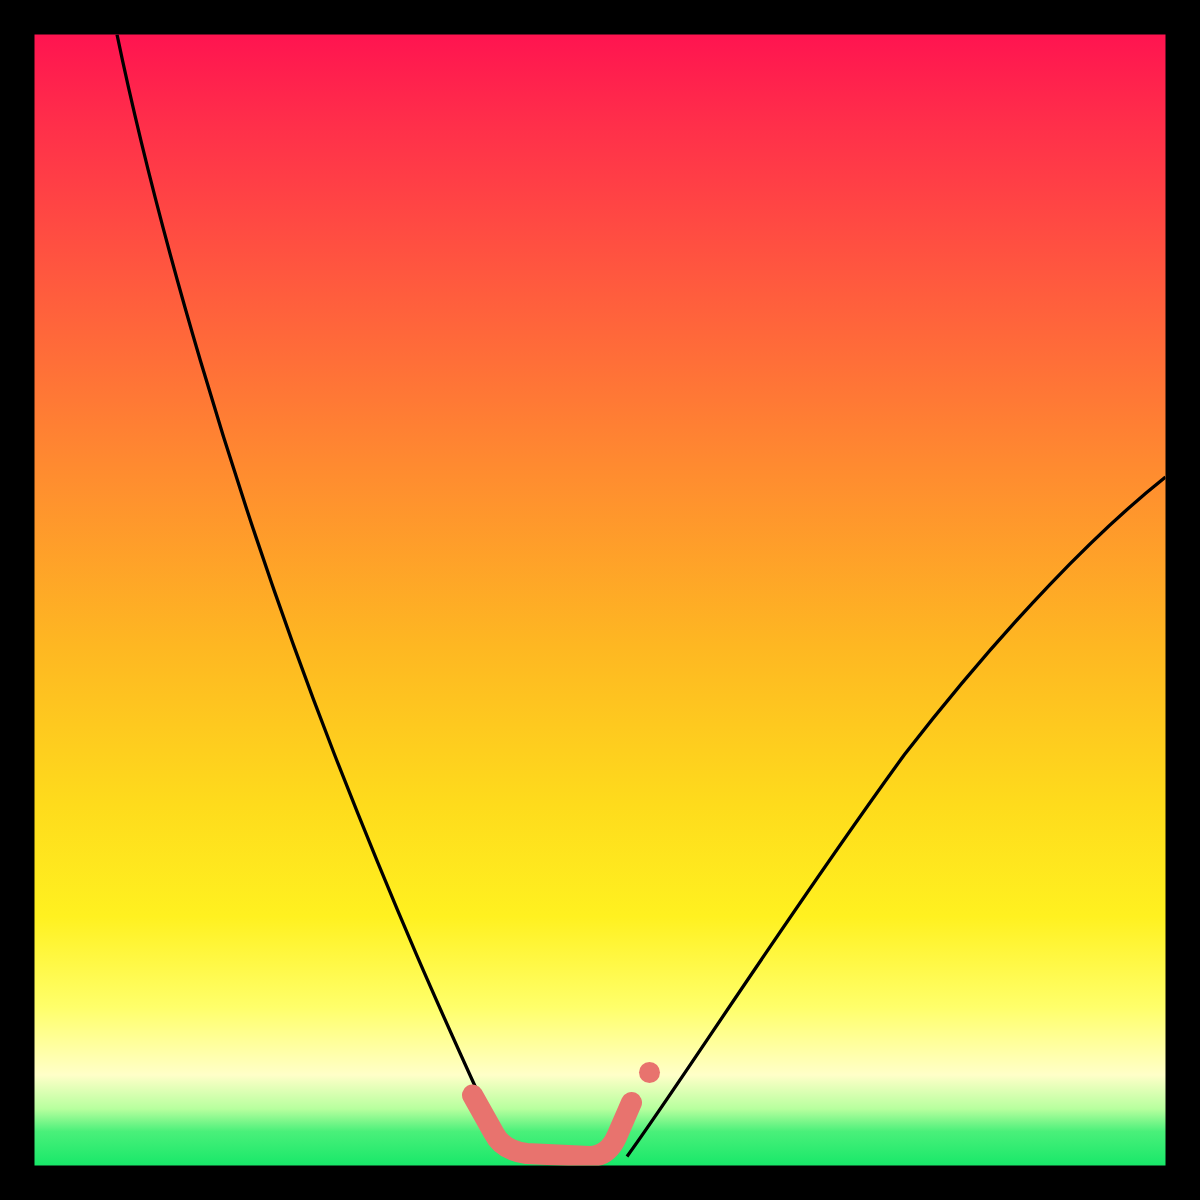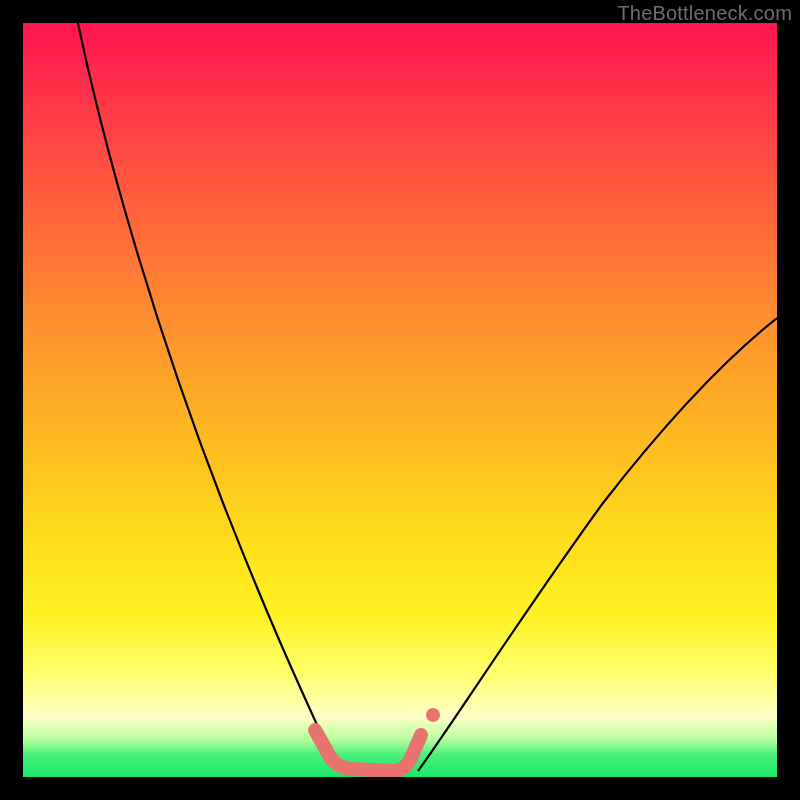--- a/index.html
+++ b/index.html
@@ -74,21 +74,20 @@
   }
   .series-ppd-dot {
     fill: #e8736e;
   }
 </style>
 </head>
 <body>
 
 <div class="frame">
 
-  <div class="watermark">TheBottleneck.com</div>
 
   <div class="plot-area">
     <svg class="curves" viewBox="0 0 754 754" preserveAspectRatio="none">
 
       <path class="curve" d="M 55 0
                C 80 120, 130 300, 200 480
                C 245 595, 275 660, 300 715
                C 308 732, 314 742, 320 748"></path>
 
       <path class="curve" d="M 395 748

